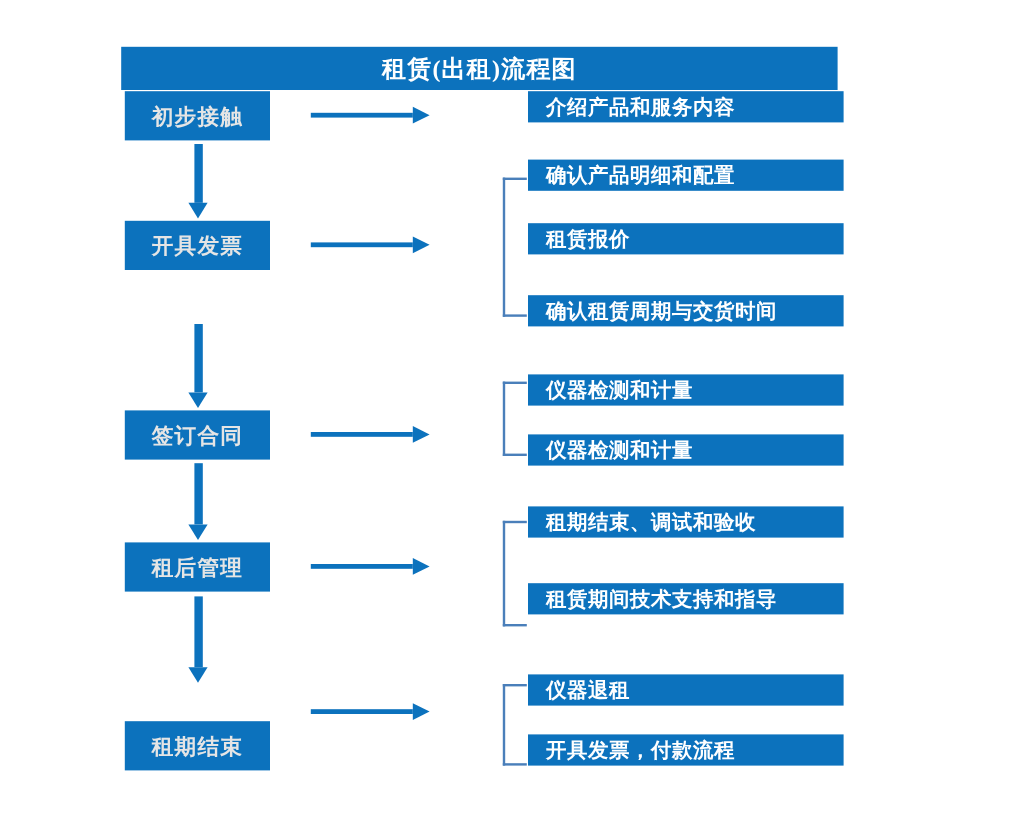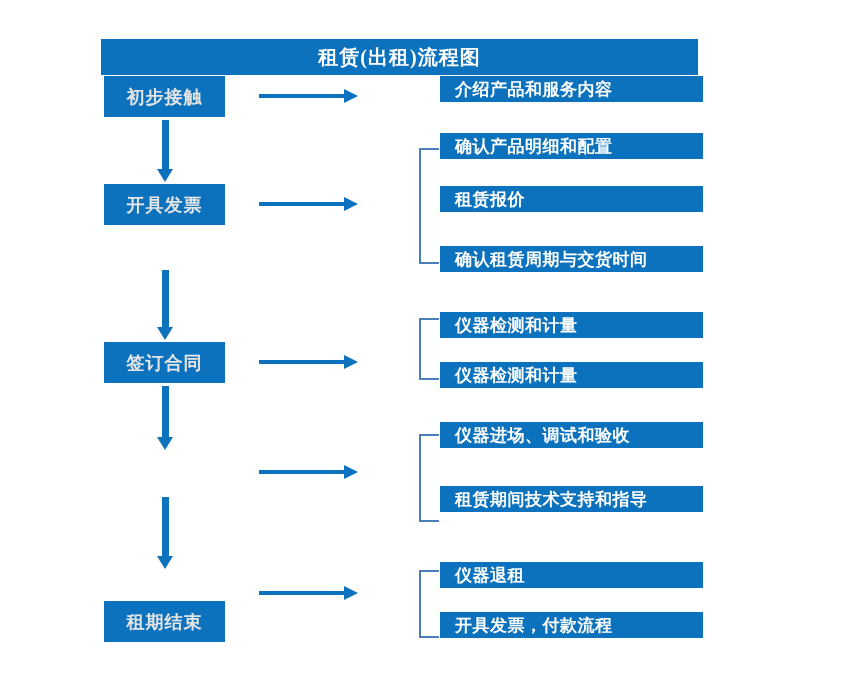--- a/index.html
+++ b/index.html
@@ -134,20 +134,21 @@
 <div id="canvas">
 
   <div class="title-bar">租赁(出租)流程图</div>
 
   <div class="stage-box" style="top:76px;">初步接触</div>
 
   <div class="stage-box" style="top:184px;">开具发票</div>
 
   <div class="stage-box" style="top:342px;">签订合同</div>
 
+  <div class="stage-box" style="top:452px;">租后管理</div>
 
   <div class="stage-box" style="top:601px;">租期结束</div>
 
   <div class="v-arrow" style="top:120px; height:62px;">
     <div class="shaft" style="height:49px;"></div>
     <div class="head"></div>
   </div>
 
   <div class="v-arrow" style="top:270px; height:70px;">
     <div class="shaft" style="height:57px;"></div>
@@ -202,21 +203,21 @@
   <div class="detail-box" style="top:133px;text-align:center;">确认产品明细和配置</div>
 
   <div class="detail-box" style="top:186px;">租赁报价</div>
 
   <div class="detail-box" style="top:246px;">确认租赁周期与交货时间</div>
 
   <div class="detail-box" style="top:312px;">仪器检测和计量</div>
 
   <div class="detail-box" style="top:362px;">仪器检测和计量</div>
 
-  <div class="detail-box" style="top:422px;">仪器进场、调试和验收</div>
+  <div class="detail-box" style="top:422px;">租期结束、调试和验收</div>
 
   <div class="detail-box" style="top:486px;">租赁期间技术支持和指导</div>
 
   <div class="detail-box" style="top:562px;">仪器退租</div>
 
   <div class="detail-box" style="top:612px;text-align:center;">开具发票，付款流程</div>
 
 </div>
 
 </body></html>

